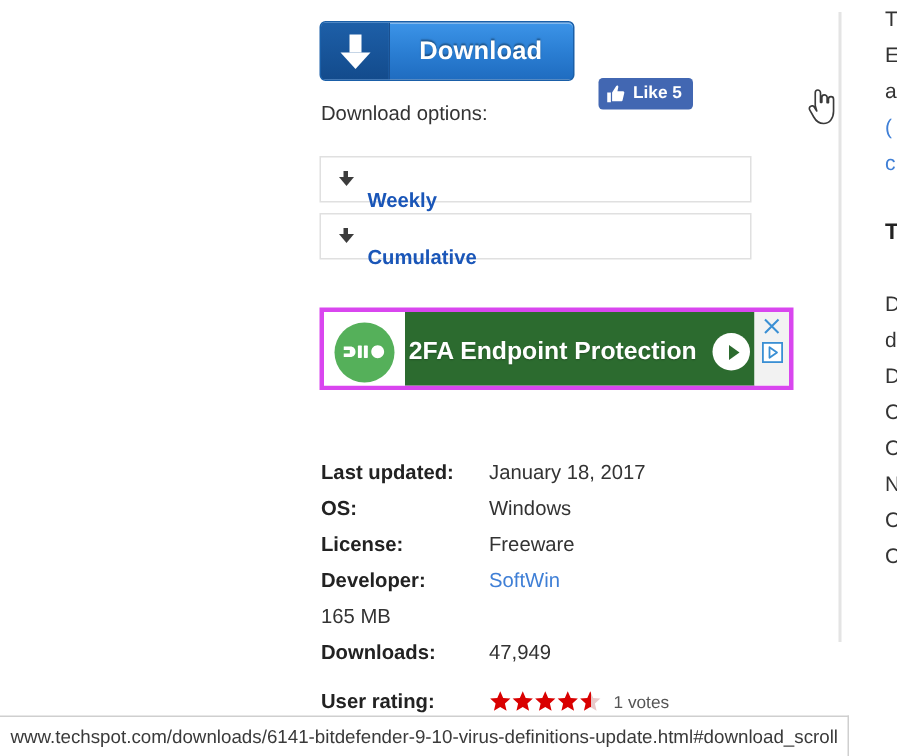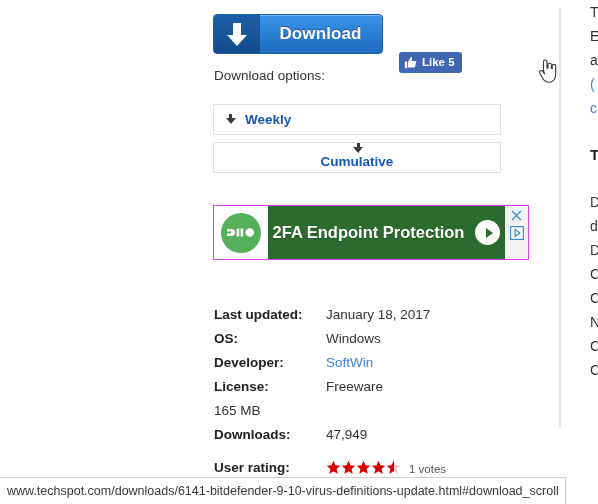--- a/index.html
+++ b/index.html
@@ -155,21 +155,21 @@
     width: 288px;
     height: 31px;
     box-sizing: border-box;
     border: 1px solid #e0e0e0;
     background: #ffffff;
     display: flex;
     align-items: center;
     cursor: pointer;
   }
   .opt-box.first { top: 104px; }
-  .opt-box.second { top: 142px; flex-direction: column; }
+  .opt-box.second { top: 142px; }
   .opt-arrow {
     margin-left: 11px;
     margin-right: 9px;
     width: 11px;
     height: 11px;
     position: relative;
     flex: 0 0 auto;
   }
   .opt-arrow::before {
     content: "";
@@ -188,39 +188,40 @@
     width: 0;
     height: 0;
     border-left: 5px solid transparent;
     border-right: 5px solid transparent;
     border-top: 6px solid #3c3c3c;
   }
   .opt-label {
     color: #1a56b8;
     font-size: 13.5px;
     font-weight: bold;
+    margin-top: 27px;
   }
 
   
   .ad-wrap {
     position: absolute;
     left: 0px;
     top: 205px;
     width: 316px;
     height: 55px;
   }
   .ad-inner {
     position: absolute;
     left: 0;
     top: 0;
     width: 316px;
     height: 55px;
     background: #ffffff;
     box-sizing: border-box;
-    border: 1px solid #d946ef;
+    border: 3px solid #d946ef;
     overflow: hidden;
     cursor: pointer;
   }
   .ad-logo-pane {
     position: absolute;
     left: 0;
     top: 0;
     width: 54px;
     height: 53px;
     background: #ffffff;
@@ -510,27 +511,27 @@
         <span class="meta-label">Last updated:</span>
         <span class="meta-value">January 18, 2017</span>
       </div>
 
       <div class="meta-row">
         <span class="meta-label">OS:</span>
         <span class="meta-value">Windows</span>
       </div>
 
       <div class="meta-row">
+        <span class="meta-label">License:</span>
+        <span class="meta-value">Freeware</span>
+      </div>
+
+      <div class="meta-row">
         <span class="meta-label">Developer:</span>
         <span class="meta-value link">SoftWin</span>
-      </div>
-
-      <div class="meta-row">
-        <span class="meta-label">License:</span>
-        <span class="meta-value">Freeware</span>
       </div>
 
       <div class="meta-row">
         <span class="meta-value">165 MB</span>
       </div>
 
       <div class="meta-row">
         <span class="meta-label">Downloads:</span>
         <span class="meta-value">47,949</span>
       </div>

